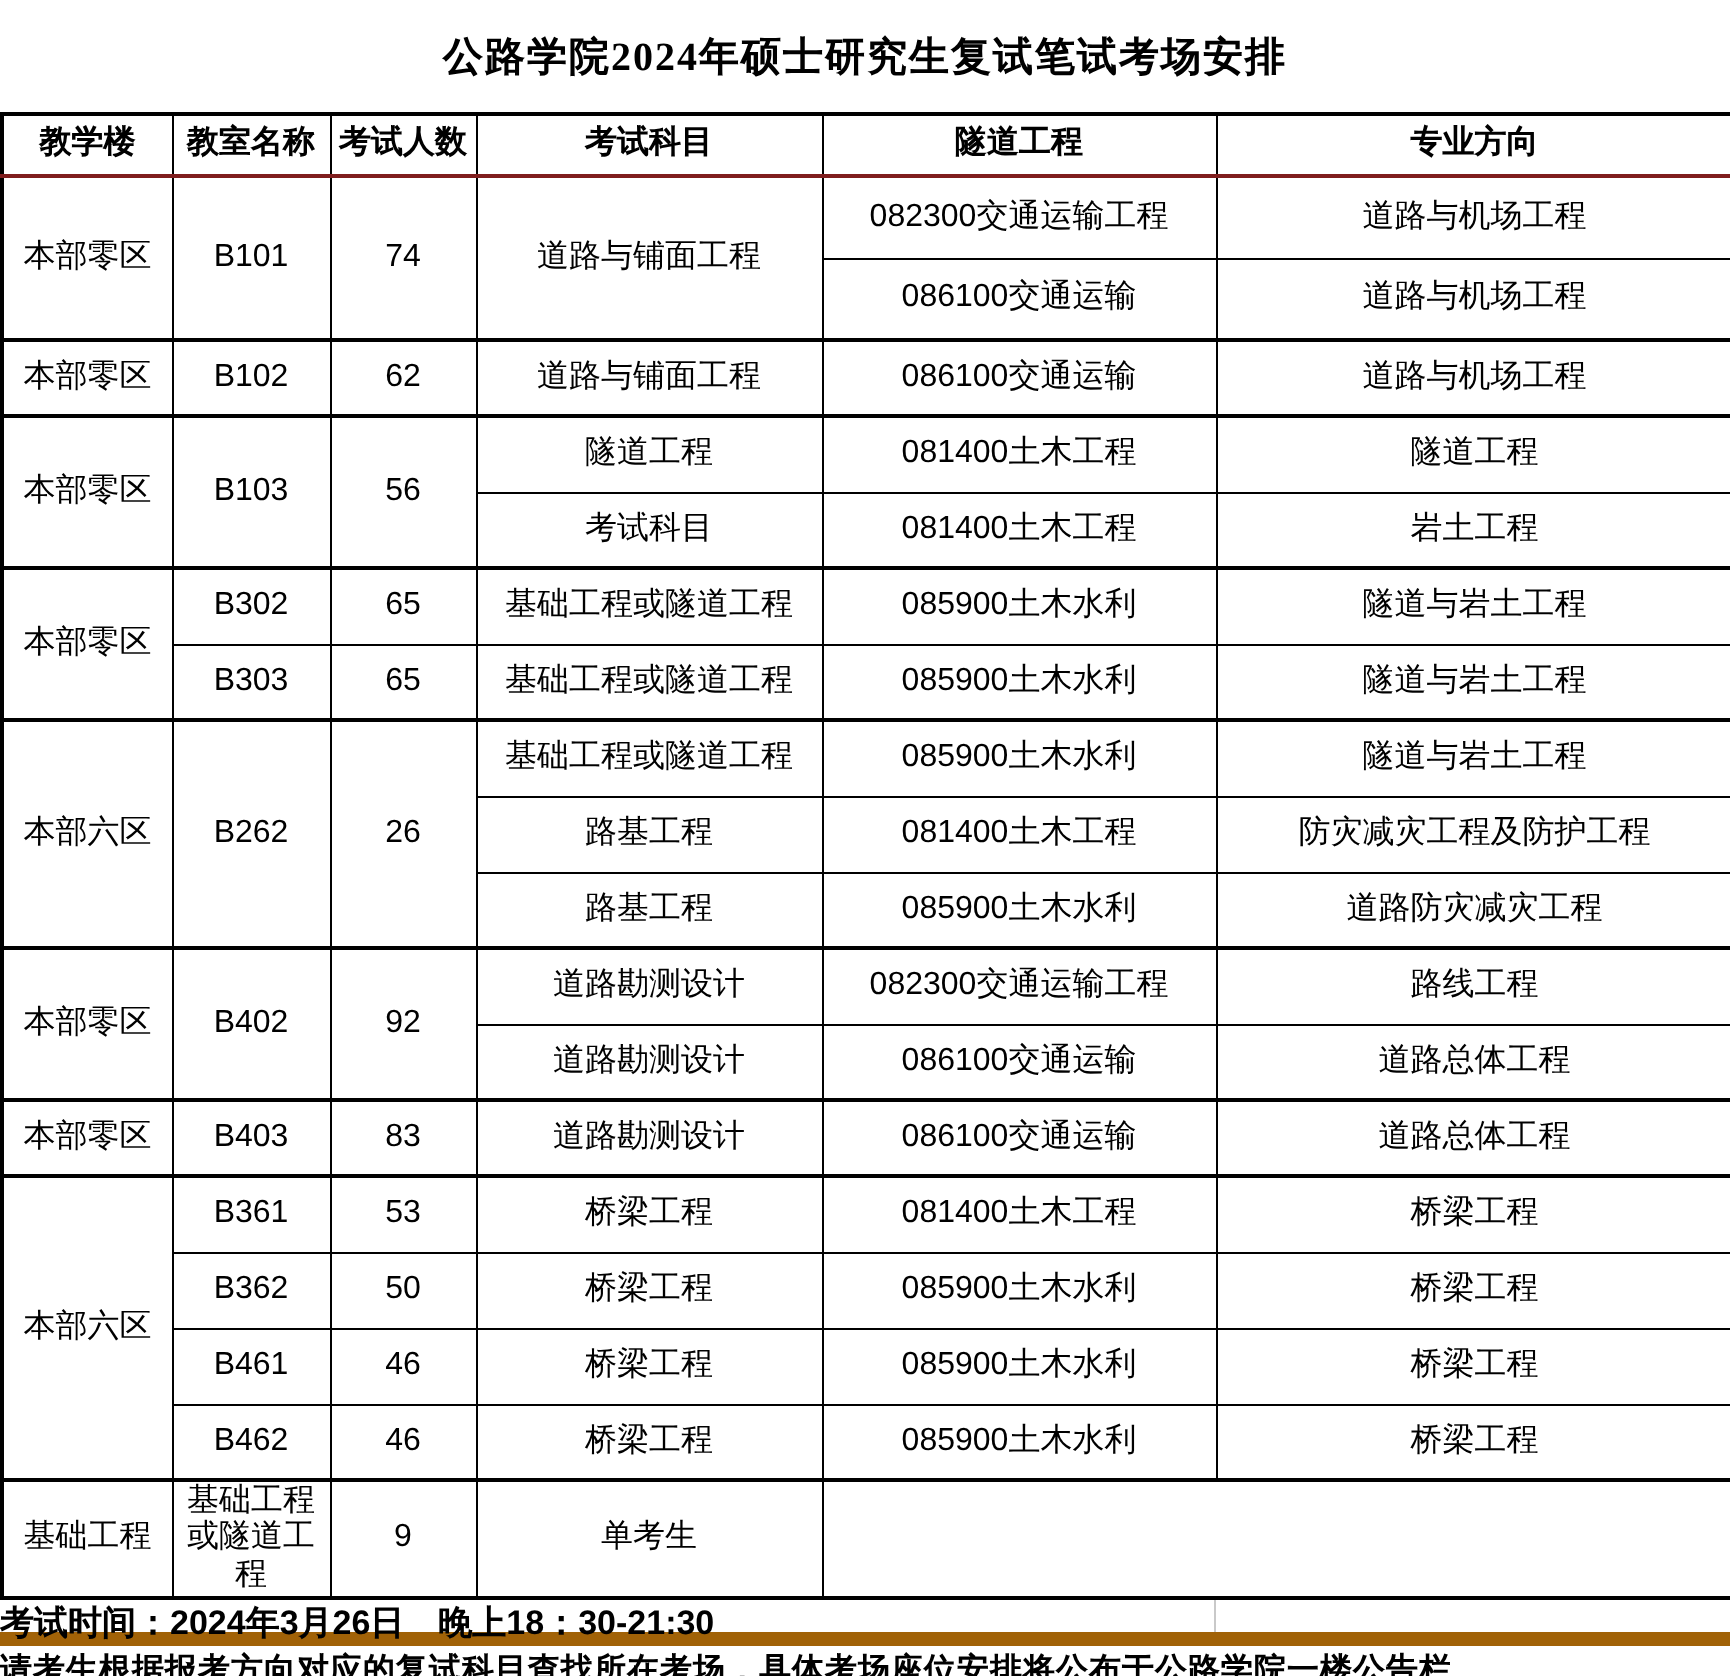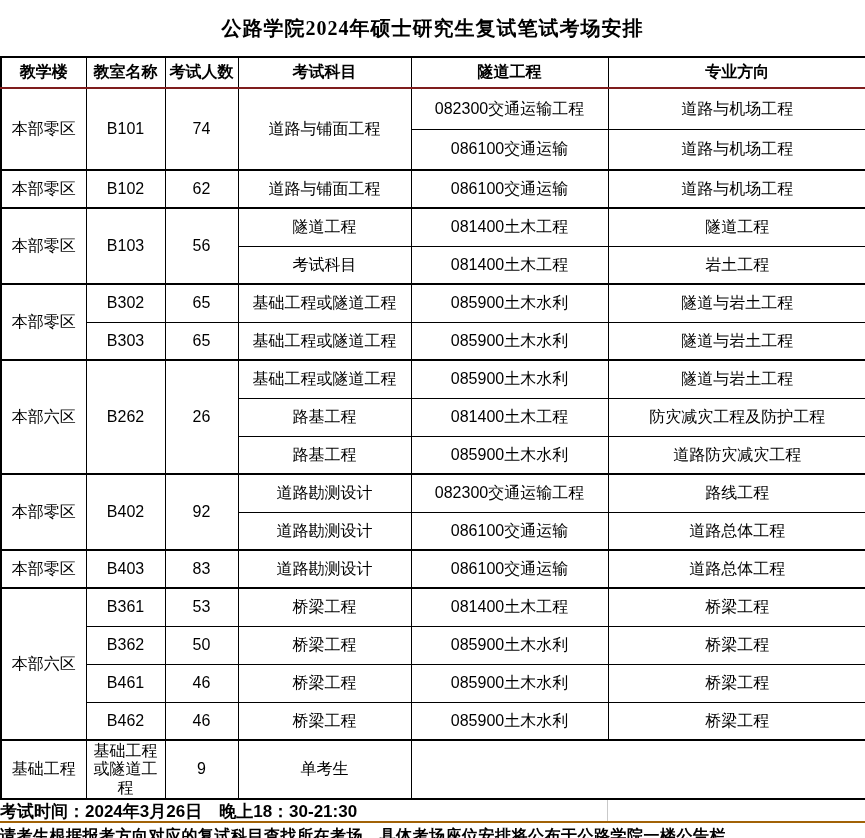--- a/index.html
+++ b/index.html
@@ -38,21 +38,21 @@
     border-bottom: 2px solid #7f1d1d;
   }
   .schedule tbody tr { height: 38px; }
   .schedule tbody tr.tall { height: 41px; }
   .schedule tbody tr.xtall { height: 54px; }
   .schedule tbody tr.thick td { border-top: 2px solid #000; }
   .footer-time {
     position: relative;
     height: 23px; line-height: 23px;
     font-weight: 700; font-size: 17px;
-    border-bottom: 2px solid #a16207;
+    border-bottom: 7px solid #a16207;
     white-space: nowrap;
   }
   .footer-time .grid-divider {
     position: absolute; left: 607px; top: 0; bottom: 0;
     width: 1px; background: #c9c9c9;
   }
   .footer-notice {
     height: 27px; line-height: 26px;
     font-weight: 700; font-size: 16px;
     white-space: nowrap;

